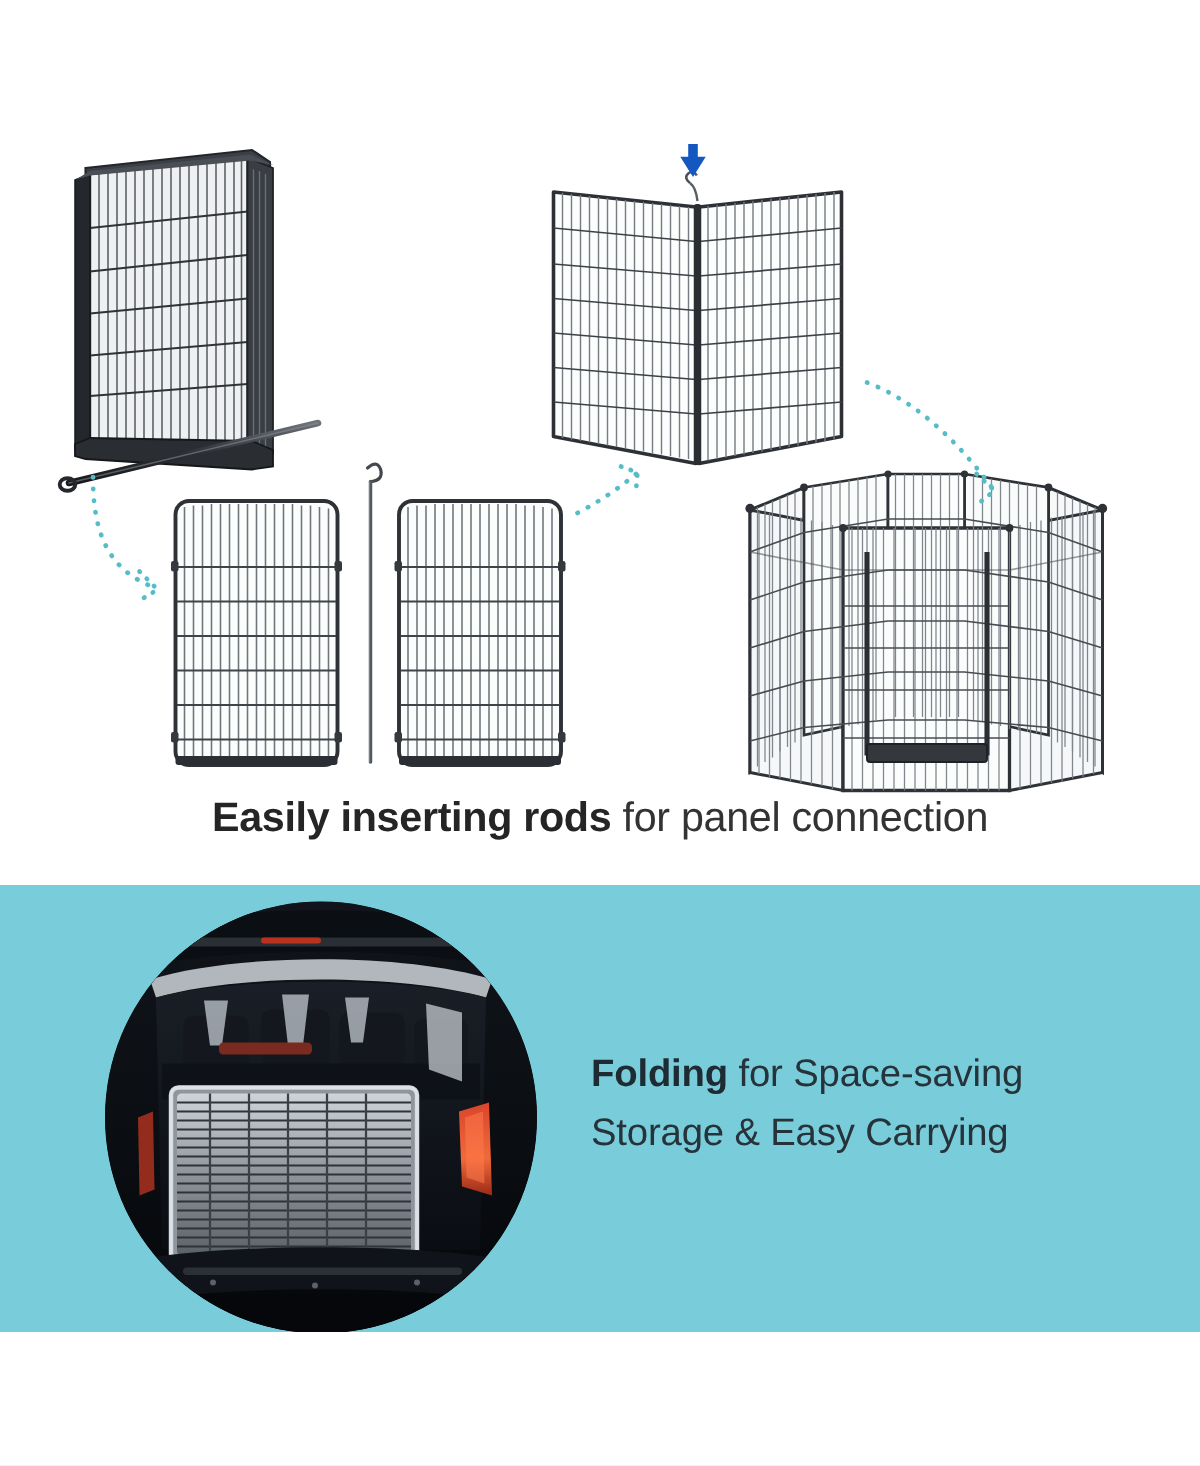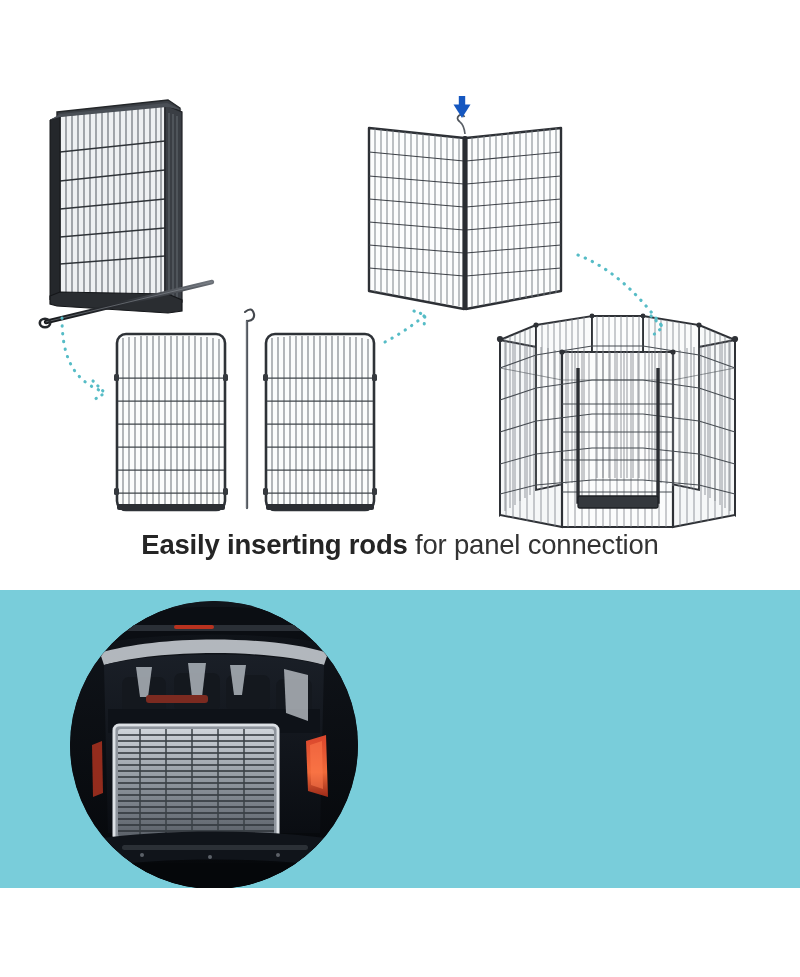--- a/index.html
+++ b/index.html
@@ -540,16 +540,20 @@
           <circle cx="72" cy="254" r="2"></circle>
             <circle cx="140" cy="256" r="2"></circle>
             <circle cx="208" cy="254" r="2"></circle>
         </g>
 
         <path d="M0,262 L288,262 L288,288 L0,288 Z" fill="#05070a"></path>
       </g>
     </svg>
   </div>
 
+  <div class="caption-bottom">
+    <span class="b">Folding</span><span class="r"> for Space-saving</span><br>
+    <span class="r">Storage &amp; Easy Carrying</span>
+  </div>
 
   <div class="bottom-white"></div>
 
 </div>
 
 </body></html>

